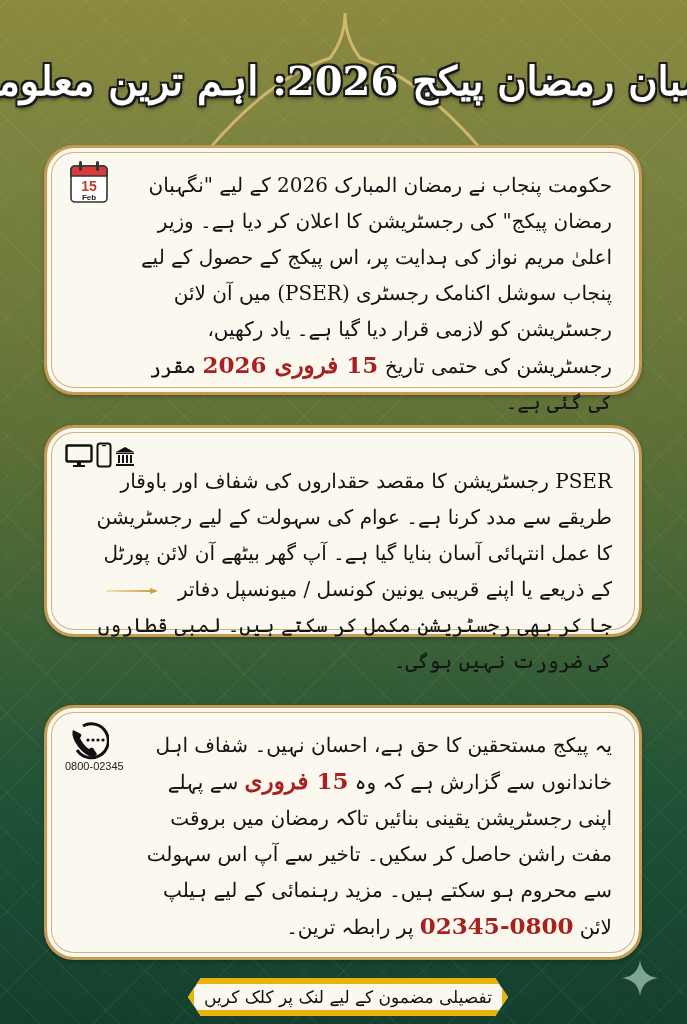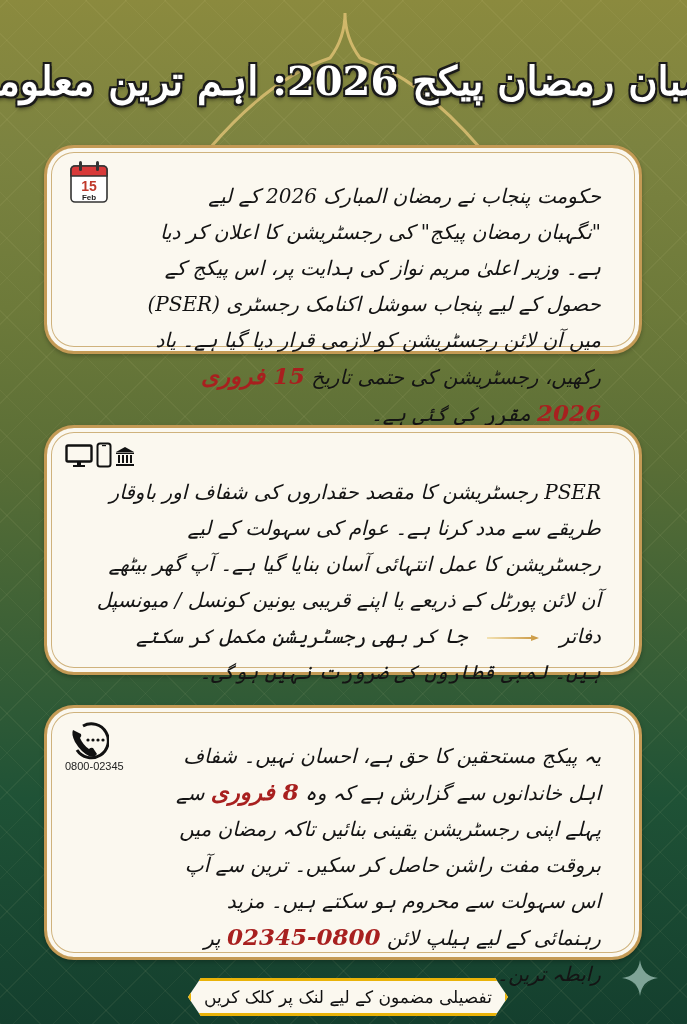--- a/index.html
+++ b/index.html
@@ -41,37 +41,37 @@
   }
   .card-body {
     direction: rtl;
     text-align: right;
     font-family: "DejaVu Serif", serif;
     font-size: 20px;
     line-height: 36px;
     color: #141414;
     padding: 14px 22px 10px 24px;
   }
-  .card-body p { margin: 16px; font-style: italic; }
+  .card-body p { margin: 5px; }
   .hl { color: #a8201f; font-weight: bold; font-size: 23px; }
-  .card1 { top: 145px; height: 209px; }
-  .card2 { top: 425px; height: 250px; }
+  .card1 { top: 145px; height: 250px; }
+  .card2 { top: 425px; height: 212px; }
   .card3 { top: 705px; height: 255px; }
 
   .icon-cal { position: absolute; left: 22px; top: 12px; width: 40px; height: 44px; }
   .icon-devices { position: absolute; left: 18px; top: 10px; width: 90px; height: 30px; display: flex; gap: 3px; align-items: flex-end; }
   .icon-phone { position: absolute; left: 22px; top: 12px; width: 40px; height: 40px; }
   .phone-num { position: absolute; left: 18px; top: 52px; font-family: "Liberation Sans", sans-serif; font-size: 11px; color: #222; }
 
   .arrow-inline { display: inline-block; width: 52px; height: 6px; vertical-align: middle; margin: 0 14px; }
 
   .footer-btn {
     position: absolute; left: 188px; top: 978px; width: 320px; height: 38px;
     background: #fbf8ef;
-    border: 3px solid #eab308;
+    border: 6px solid #eab308;
     display: flex; align-items: center; justify-content: center;
     clip-path: polygon(4% 0, 96% 0, 100% 50%, 96% 100%, 4% 100%, 0 50%);
   }
   .footer-btn span {
     direction: rtl;
     font-family: "DejaVu Serif", serif;
     font-size: 17px;
     color: #111;
   }
   .sparkle { position: absolute; left: 620px; top: 958px; width: 40px; height: 40px; }
@@ -154,21 +154,21 @@
     <path d="M14 6 A17 17 0 1 1 8 30" fill="none" stroke="#111" stroke-width="3"></path>
     <path d="M4 10 Q2 14 6 22 Q12 32 20 36 Q26 38 28 34 L24 28 Q22 27 20 29 Q14 25 11 18 Q13 16 12 14 Z" fill="#111"></path>
     <circle cx="19" cy="20" r="1.6" fill="#111"></circle>
       <circle cx="24" cy="20" r="1.6" fill="#111"></circle>
       <circle cx="29" cy="20" r="1.6" fill="#111"></circle>
       <circle cx="34" cy="20" r="1.6" fill="#111"></circle>
   </svg>
   <div class="phone-num">0800-02345</div>
   <div class="card-body" style="padding-left:92px;">
     <p>
-      <span>یہ پیکج مستحقین کا حق ہے، احسان نہیں۔ شفاف اہل خاندانوں سے گزارش ہے کہ وہ </span><span class="hl">8 فروری</span><span> سے پہلے اپنی رجسٹریشن یقینی بنائیں تاکہ رمضان میں بروقت مفت راشن حاصل کر سکیں۔ ترین سے آپ اس سہولت سے محروم ہو سکتے ہیں۔ مزید رہنمائی کے لیے ہیلپ لائن </span><span class="hl">0800-02345</span><span> پر رابطہ ترین۔</span>
+      <span>یہ پیکج مستحقین کا حق ہے، احسان نہیں۔ شفاف اہل خاندانوں سے گزارش ہے کہ وہ </span><span class="hl">15 فروری</span><span> سے پہلے اپنی رجسٹریشن یقینی بنائیں تاکہ رمضان میں بروقت مفت راشن حاصل کر سکیں۔ تاخیر سے آپ اس سہولت سے محروم ہو سکتے ہیں۔ مزید رہنمائی کے لیے ہیلپ لائن </span><span class="hl">0800-02345</span><span> پر رابطہ ترین۔</span>
     </p>
   </div>
 </section>
 
 <div class="footer-btn">
   <span>تفصیلی مضمون کے لیے لنک پر کلک کریں</span>
 </div>
 
 <svg class="sparkle" viewBox="0 0 40 40">
   <path d="M20 2 Q22 18 38 20 Q22 22 20 38 Q18 22 2 20 Q18 18 20 2 Z" fill="#7fa497"></path>

